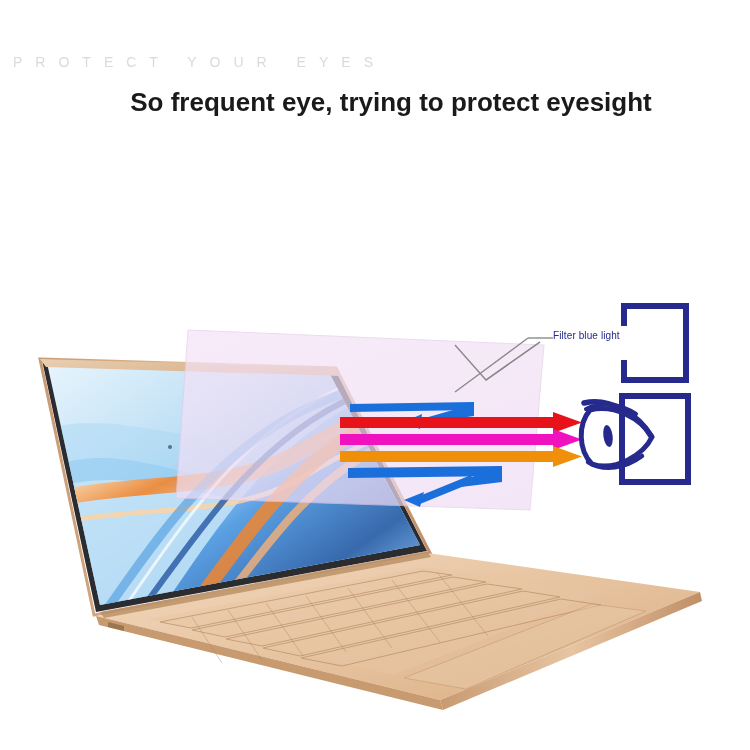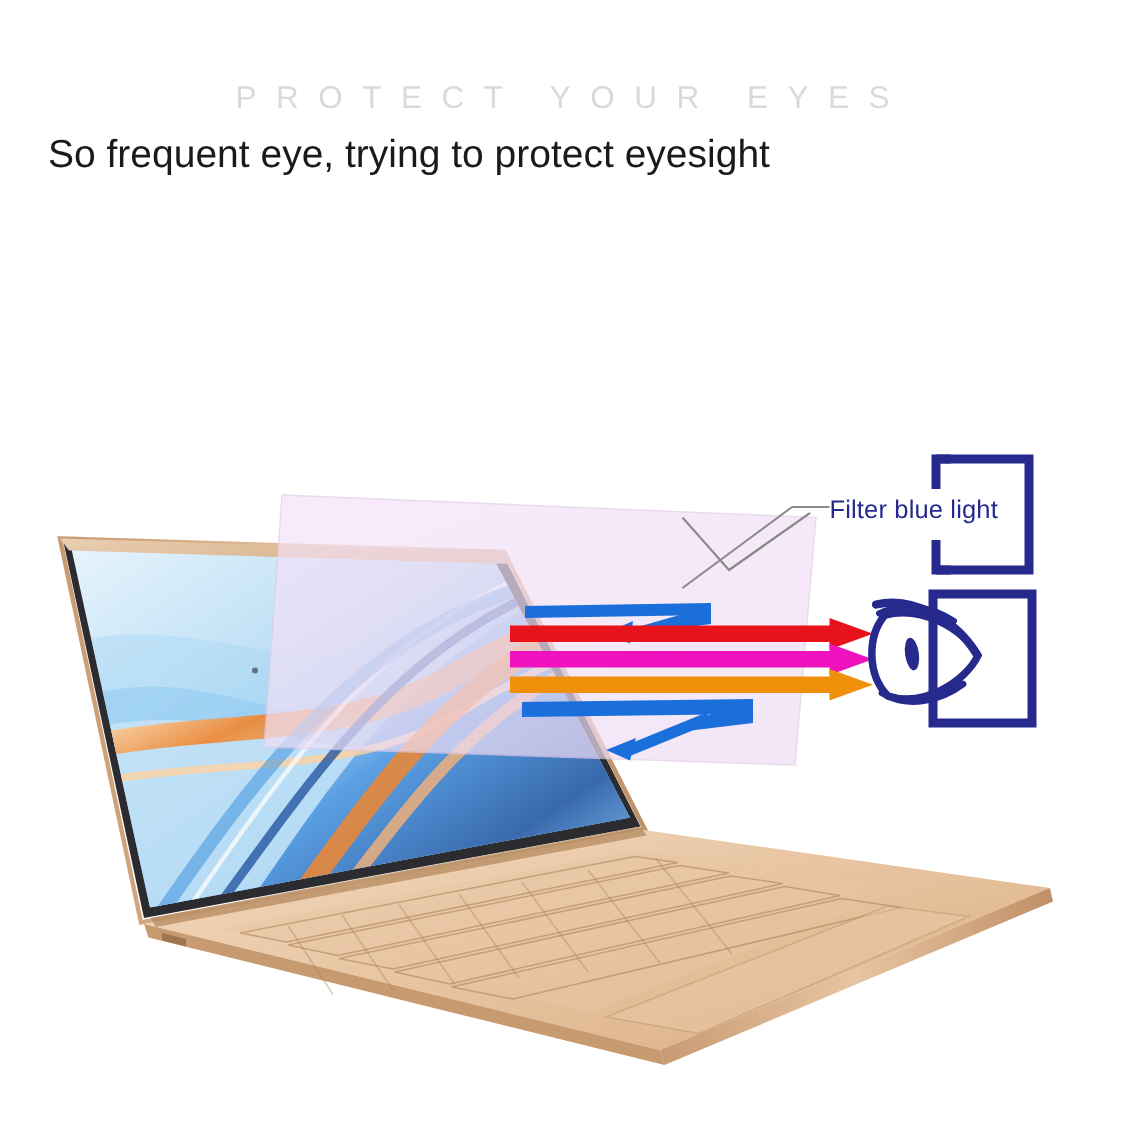--- a/index.html
+++ b/index.html
@@ -12,51 +12,52 @@
   #stage {
     position: relative;
     width: 750px; height: 750px;
     background: #ffffff;
   }
 
   
   #eyebrow {
     position: absolute;
     top: 54px; left: 0; width: 750px;
-    text-align: center;
-    font-size: 21px;
+    text-align: left;
+    font-size: 14px;
     font-weight: 400;
     letter-spacing: 13px;
     text-indent: 13px;
     color: #dadada;
     white-space: nowrap;
   }
   #headline {
     position: absolute;
     top: 86px; left: 0; width: 750px;
+    text-align: center;
     color: #1a1a1a;
     font-size: 26px;
     line-height: 33px;
-    font-weight: 400;
+    font-weight: 700;
     padding-left: 32px;
   }
   #headline .ln { display: block; }
 
   
   #illus {
     position: absolute;
     left: 0; top: 0; width: 750px; height: 750px;
   }
   #illus svg { display: block; width: 750px; height: 750px; }
 
   
   #filter-label {
     position: absolute;
     left: 553px; top: 330px;
-    font-size: 17px;
+    font-size: 10px;
     color: #252a8c;
     white-space: nowrap;
     letter-spacing: 0.1px;
   }
 </style>
 </head>
 <body>
 
 <div id="stage">
 

